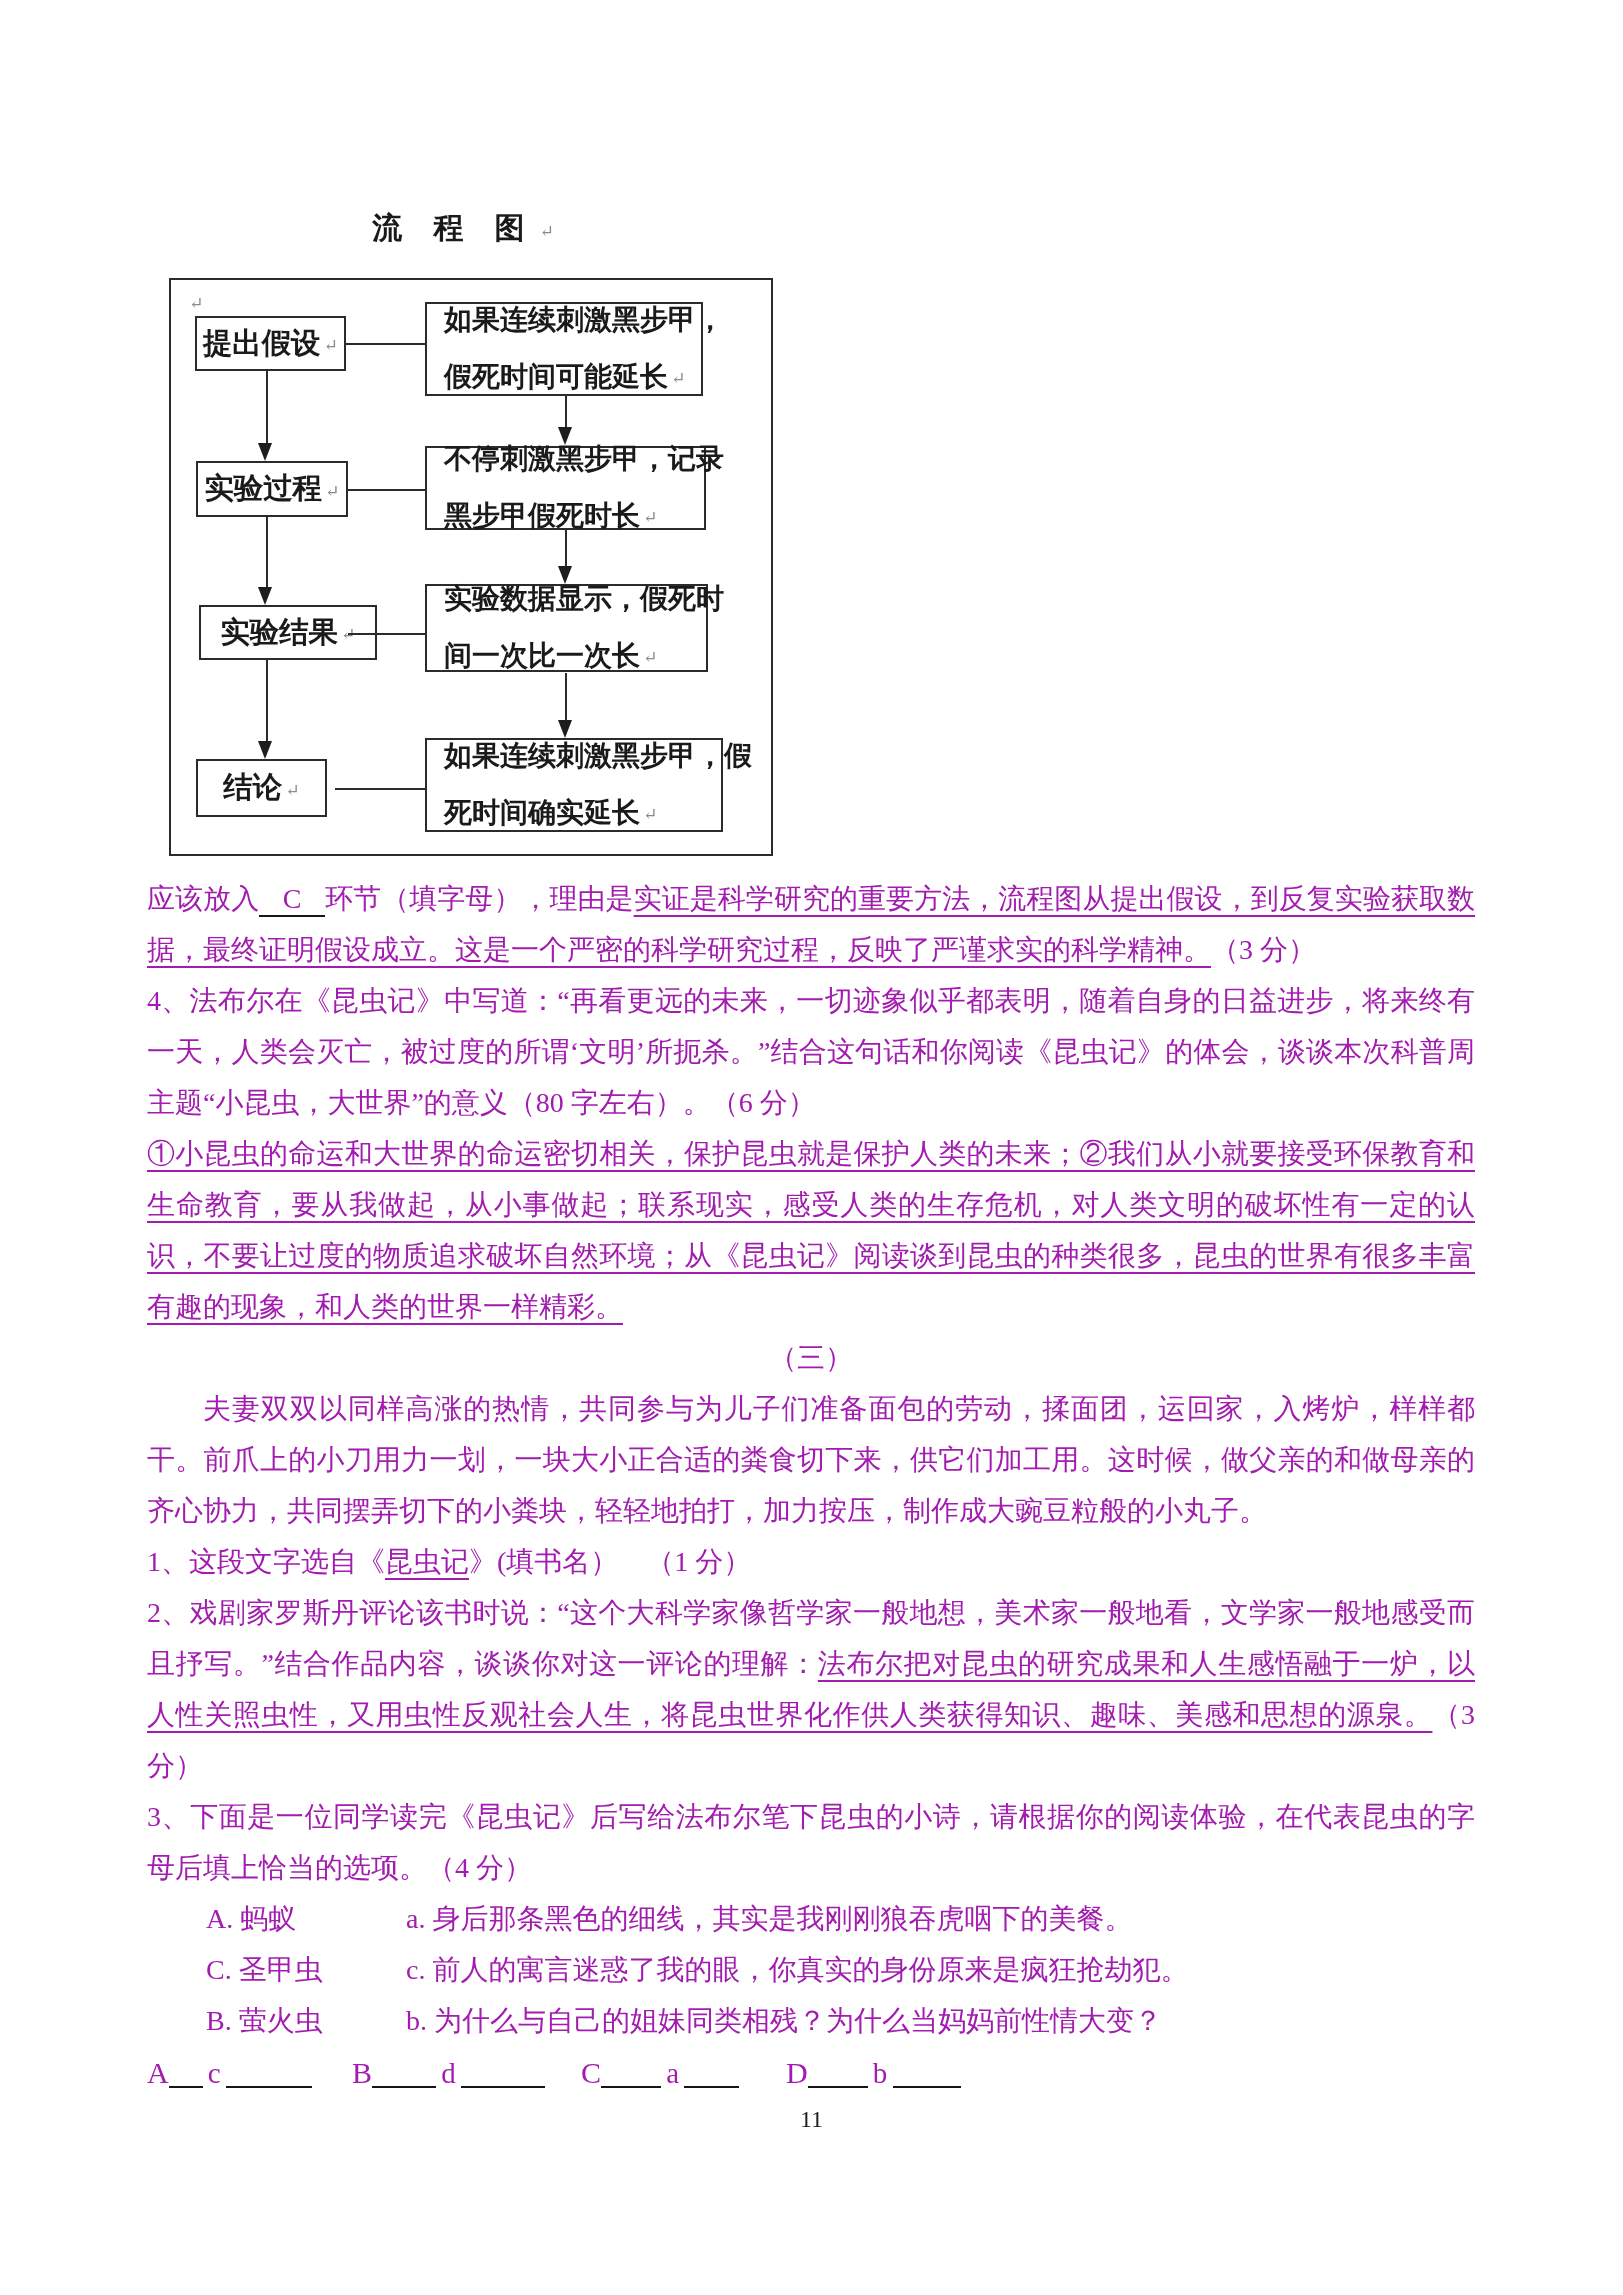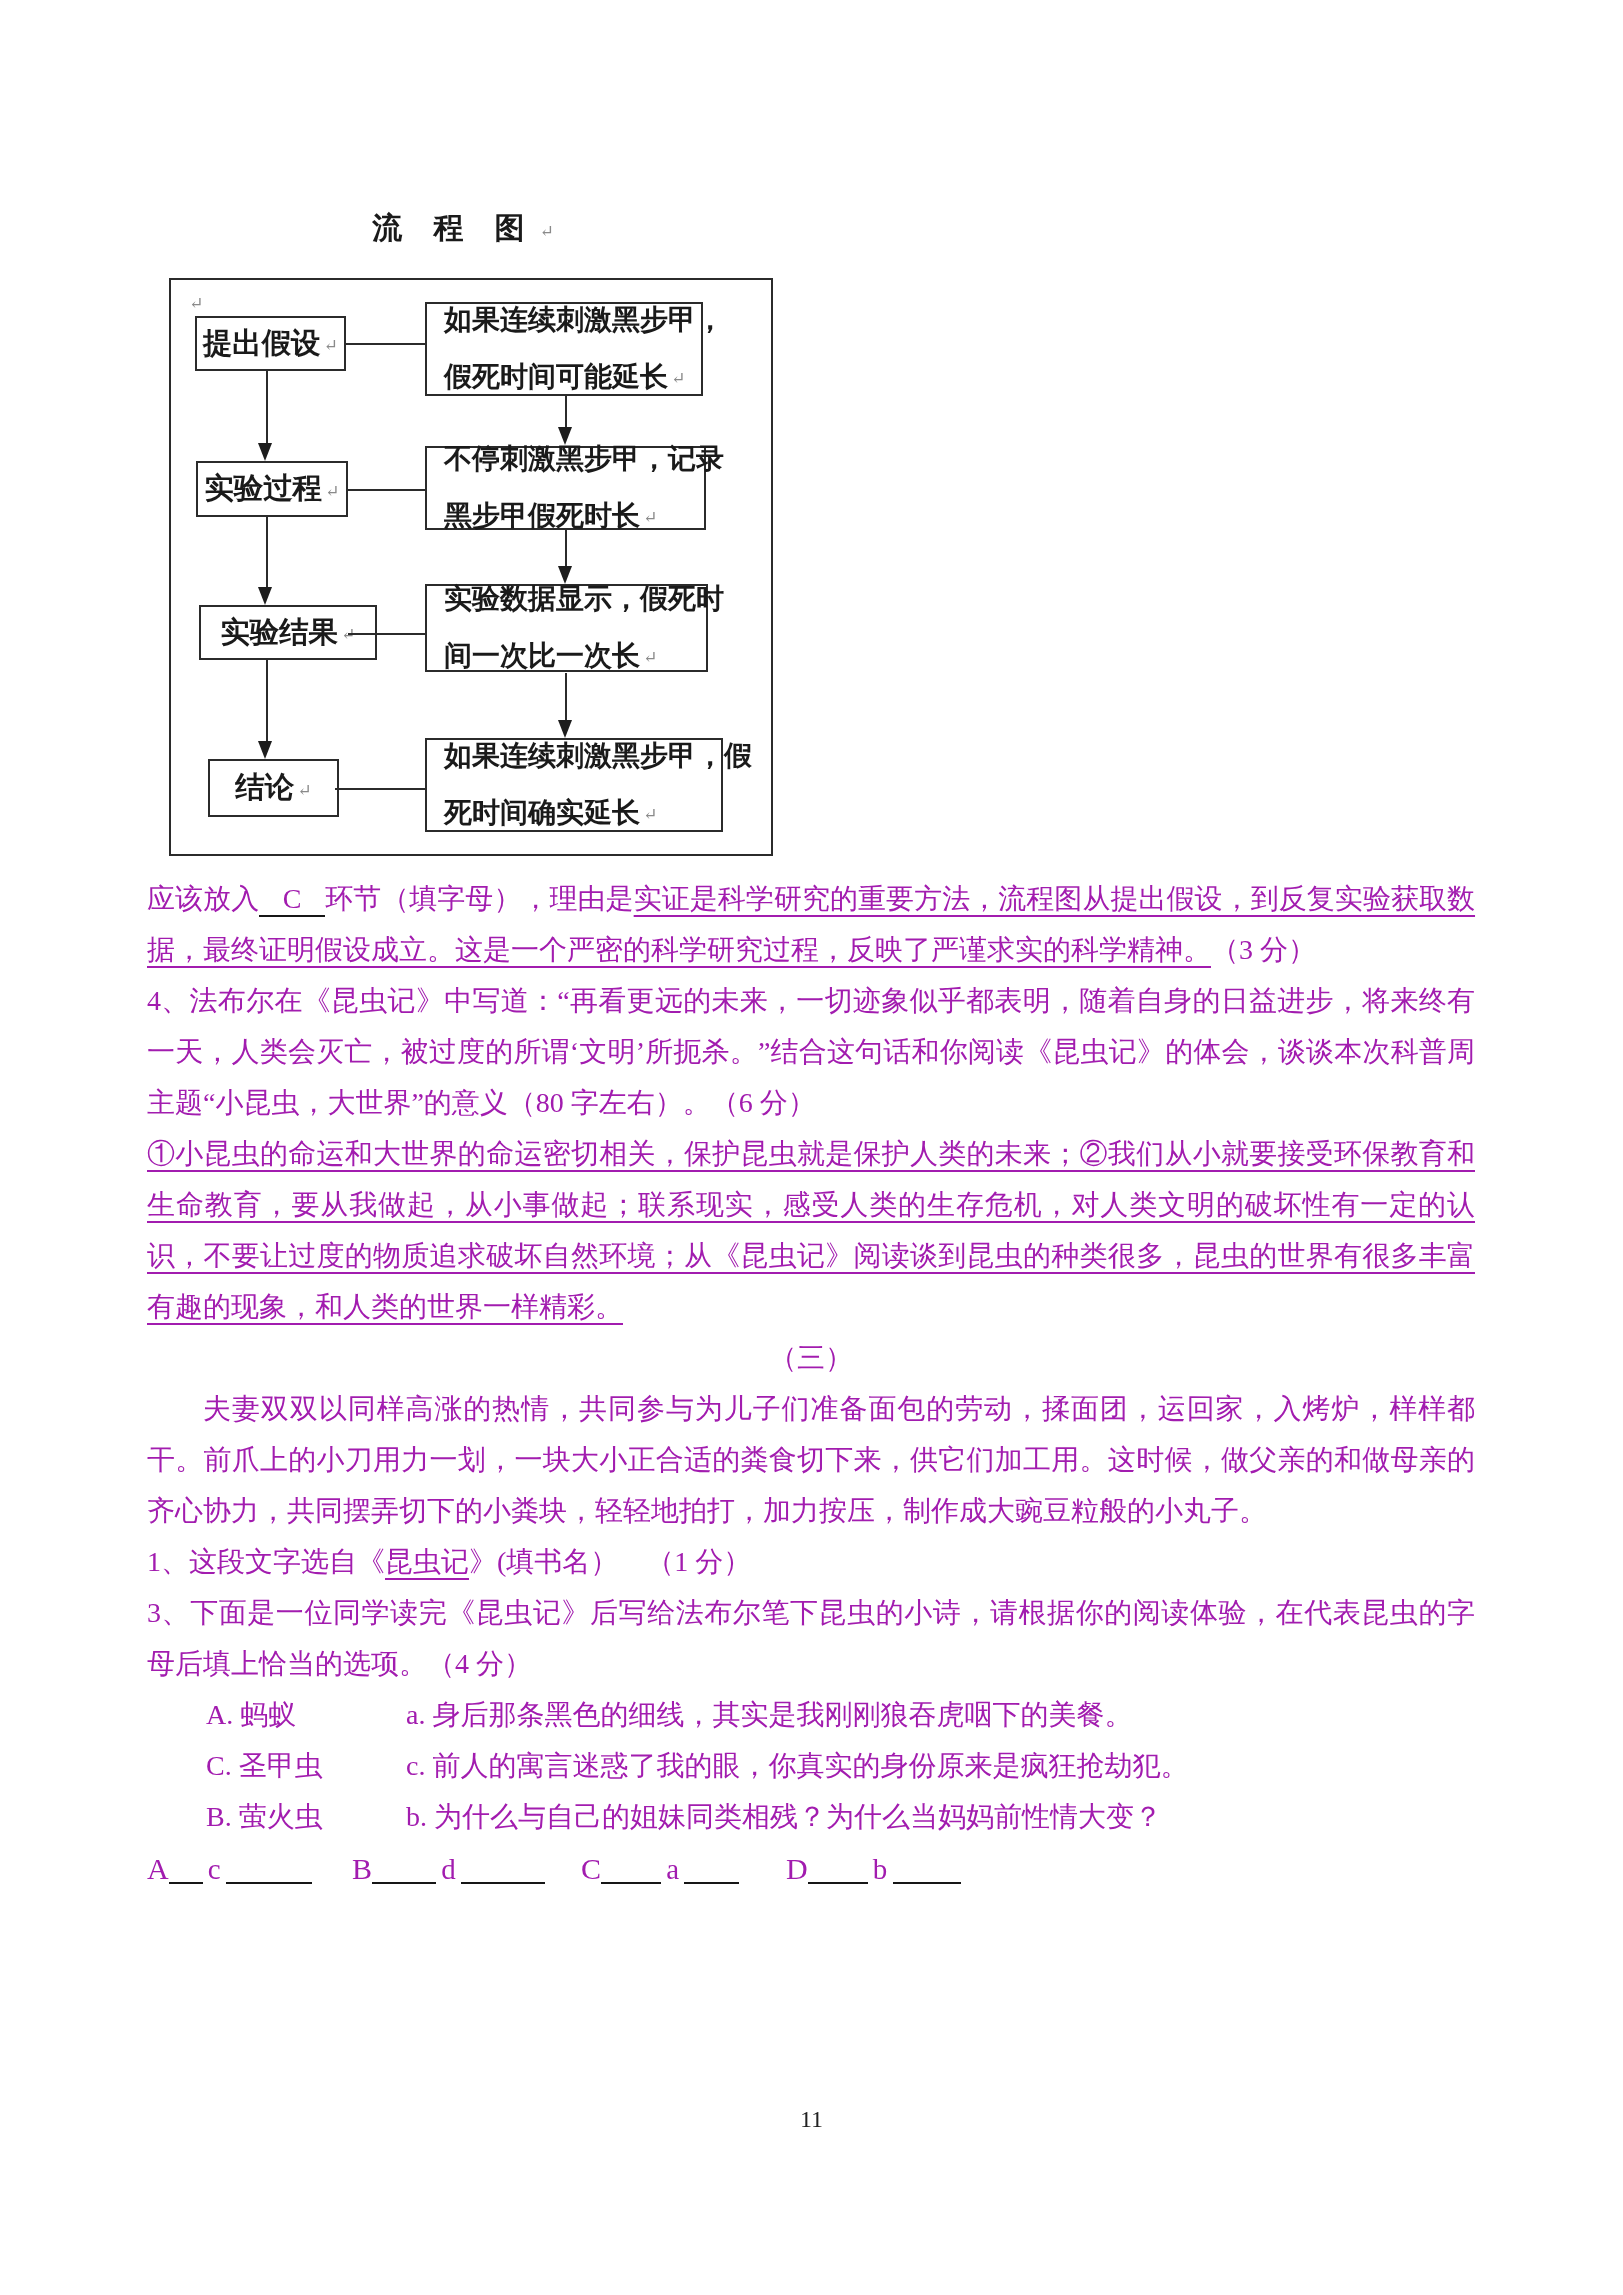--- a/index.html
+++ b/index.html
@@ -56,21 +56,21 @@
 
 <div class="abs fc-box fc-left" style="left:195px;top:316px;width:151px;height:55px;">
   <div class="fc-line-row"><span>提出假设</span><span class="pmark">↵</span></div>
 </div>
 <div class="abs fc-box fc-left" style="left:196px;top:461px;width:152px;height:56px;">
   <div class="fc-line-row"><span>实验过程</span><span class="pmark">↵</span></div>
 </div>
 <div class="abs fc-box fc-left" style="left:199px;top:605px;width:178px;height:55px;">
   <div class="fc-line-row"><span>实验结果</span><span class="pmark">↵</span></div>
 </div>
-<div class="abs fc-box fc-left" style="left:208px;top:759px;width:131px;height:58px;">
+<div class="abs fc-box fc-left" style="left:196px;top:759px;width:131px;height:58px;">
   <div class="fc-line-row"><span>结论</span><span class="pmark">↵</span></div>
 </div>
 
 <div class="abs fc-box fc-right" style="left:425px;top:302px;width:278px;height:94px;">
   <div class="fc-line-row"><span>如果连续刺激黑步甲，</span></div>
   <div class="fc-line-row"><span>假死时间可能延长</span><span class="pmark">↵</span></div>
 </div>
 <div class="abs fc-box fc-right" style="left:425px;top:446px;width:281px;height:84px;">
   <div class="fc-line-row"><span>不停刺激黑步甲，记录</span></div>
   <div class="fc-line-row"><span>黑步甲假死时长</span><span class="pmark">↵</span></div>
@@ -110,20 +110,21 @@
   <p><span>4、法布尔在《昆虫记》中写道：“再看更远的未来，一切迹象似乎都表明，随着自身的日益进步，将来终有一天，人类会灭亡，被过度的所谓‘文明’所扼杀。”结合这句话和你阅读《昆虫记》的体会，谈谈本次科普周主题“小昆虫，大世界”的意义（80 字左右）。（6 分）</span></p>
 
   <p><span class="ul">①小昆虫的命运和大世界的命运密切相关，保护昆虫就是保护人类的未来；②我们从小就要接受环保教育和生命教育，要从我做起，从小事做起；联系现实，感受人类的生存危机，对人类文明的破坏性有一定的认识，不要让过度的物质追求破坏自然环境；从《昆虫记》阅读谈到昆虫的种类很多，昆虫的世界有很多丰富有趣的现象，和人类的世界一样精彩。</span></p>
 
   <p class="center"><span>（三）</span></p>
 
   <p class="indent"><span>夫妻双双以同样高涨的热情，共同参与为儿子们准备面包的劳动，揉面团，运回家，入烤炉，样样都干。前爪上的小刀用力一划，一块大小正合适的粪食切下来，供它们加工用。这时候，做父亲的和做母亲的齐心协力，共同摆弄切下的小粪块，轻轻地拍打，加力按压，制作成大豌豆粒般的小丸子。</span></p>
 
   <p><span>1、这段文字选自《</span><span class="ul">昆虫记</span><span>》(填书名）　（1 分）</span></p>
 
+  <p><span>2、戏剧家罗斯丹评论该书时说：“这个大科学家像哲学家一般地想，美术家一般地看，文学家一般地感受而且抒写。”结合作品内容，谈谈你对这一评论的理解：</span><span class="ul">法布尔把对昆虫的研究成果和人生感悟融于一炉，以人性关照虫性，又用虫性反观社会人生，将昆虫世界化作供人类获得知识、趣味、美感和思想的源泉。</span><span>（3 分）</span></p>
 
   <p><span>3、下面是一位同学读完《昆虫记》后写给法布尔笔下昆虫的小诗，请根据你的阅读体验，在代表昆虫的字母后填上恰当的选项。（4 分）</span></p>
 
   <div class="opt-row"><span class="opt-letter">A. 蚂蚁</span><span>a. 身后那条黑色的细线，其实是我刚刚狼吞虎咽下的美餐。</span></div>
   <div class="opt-row"><span class="opt-letter">C. 圣甲虫</span><span>c. 前人的寓言迷惑了我的眼，你真实的身份原来是疯狂抢劫犯。</span></div>
   <div class="opt-row"><span class="opt-letter">B. 萤火虫</span><span>b. 为什么与自己的姐妹同类相残？为什么当妈妈前性情大变？</span></div>
 
   <div class="ans-row">
     <span class="ans-group" style="left:0px;"><span>A</span><span class="ans-blank" style="width:34px;"></span><span class="ans-letter">c</span><span class="ans-blank" style="width:86px;"></span></span>
     <span class="ans-group" style="left:205px;"><span>B</span><span class="ans-blank" style="width:64px;"></span><span class="ans-letter">d</span><span class="ans-blank" style="width:84px;"></span></span>

